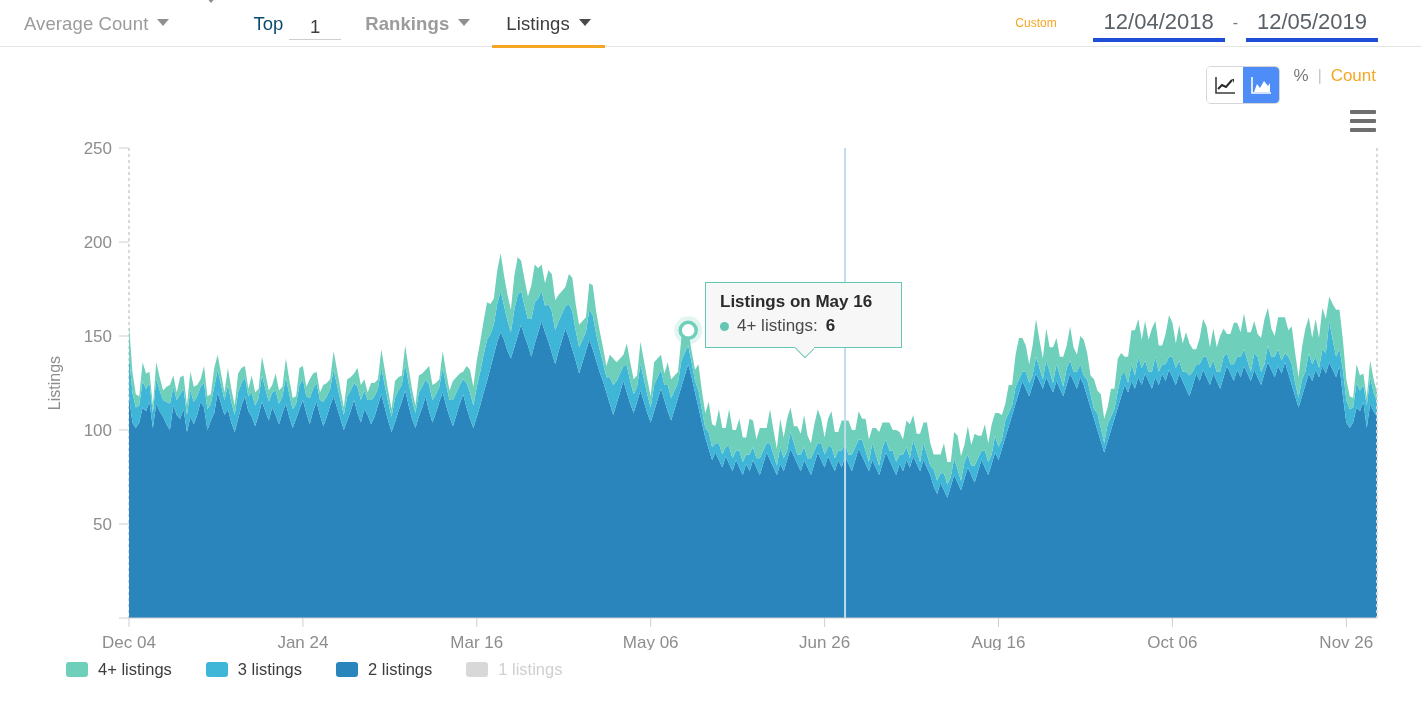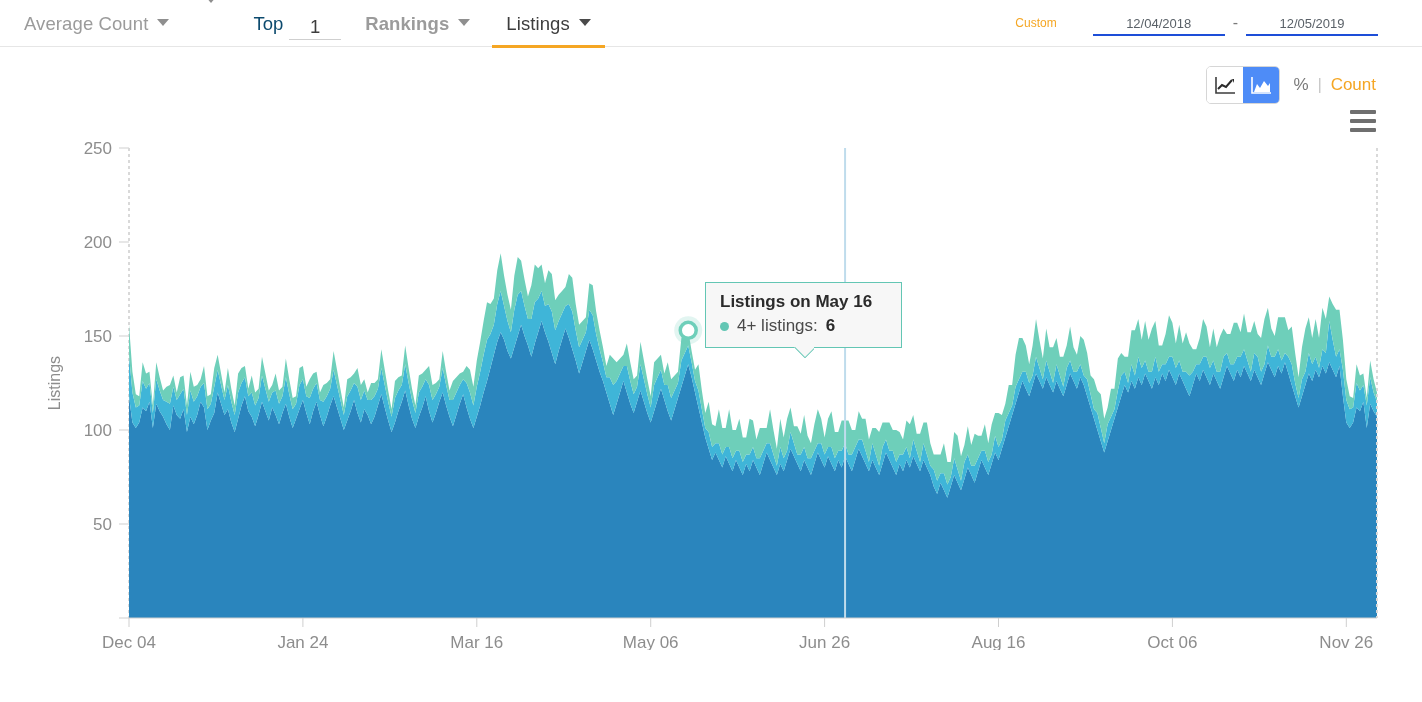--- a/index.html
+++ b/index.html
@@ -49,31 +49,31 @@
     font-family: "Liberation Sans", sans-serif; padding: 0 0 1px 0;
     margin: 0 4px 0 6px; position: relative; top: 3px;
   }
   .spacer { flex: 1 1 auto; }
   .custom-link {
     font-size: 12px; color: #f5a623; cursor: pointer; line-height: 47px;
     margin-right: 36px;
   }
   .daterange { display: flex; align-items: center; gap: 8px; margin-right: 44px; }
   .dateinput {
-    font-size: 13px; color: #5a6168; border: none; outline: none;
-    border-bottom: 2px solid #1d4ed8; background: transparent; text-align: center;
+    font-size: 22px; color: #5a6168; border: none; outline: none;
+    border-bottom: 4px solid #1d4ed8; background: transparent; text-align: center;
     font-family: "Liberation Sans", sans-serif; width: 132px; padding-bottom: 3px;
     position: relative; top: 2px;
   }
   .dash { font-size: 16px; color: #7a7a7a; }
 
   
   .controls {
     position: absolute; right: 46px; top: 66px;
-    display: flex; align-items: center; gap: 14px;
+    display: flex; gap: 14px;
   }
   .seg {
     display: flex; border: 1px solid #d6d6d6; border-radius: 5px; overflow: hidden;
     height: 38px; background: #fff;
   }
   .seg-btn {
     width: 36px; height: 36px; display: flex; align-items: center; justify-content: center;
     cursor: pointer; background: #fff;
   }
   .seg-btn.on { background: #4e8cf7; }
@@ -235,14 +235,32 @@
   <div class="tooltip">
     <div class="tt-title">Listings on May 16</div>
     <div class="tt-row">
       <span class="tt-dot"></span>
       <span class="tt-label">4+ listings:</span>
       <span class="tt-val">6</span>
     </div>
     <div class="tt-arrow"></div>
   </div>
 
+  <div class="legend">
+    <div class="lg-item">
+      <span class="lg-swatch" style="background: rgb(110, 207, 186);"></span>
+      <span class="lg-text">4+ listings</span>
+    </div>
+    <div class="lg-item">
+      <span class="lg-swatch" style="background: rgb(63, 181, 216);"></span>
+      <span class="lg-text">3 listings</span>
+    </div>
+    <div class="lg-item">
+      <span class="lg-swatch" style="background: rgb(42, 133, 189);"></span>
+      <span class="lg-text">2 listings</span>
+    </div>
+    <div class="lg-item off">
+      <span class="lg-swatch" style="background: rgb(216, 216, 216);"></span>
+      <span class="lg-text">1 listings</span>
+    </div>
+  </div>
 
 </div>
 
 </body></html>

